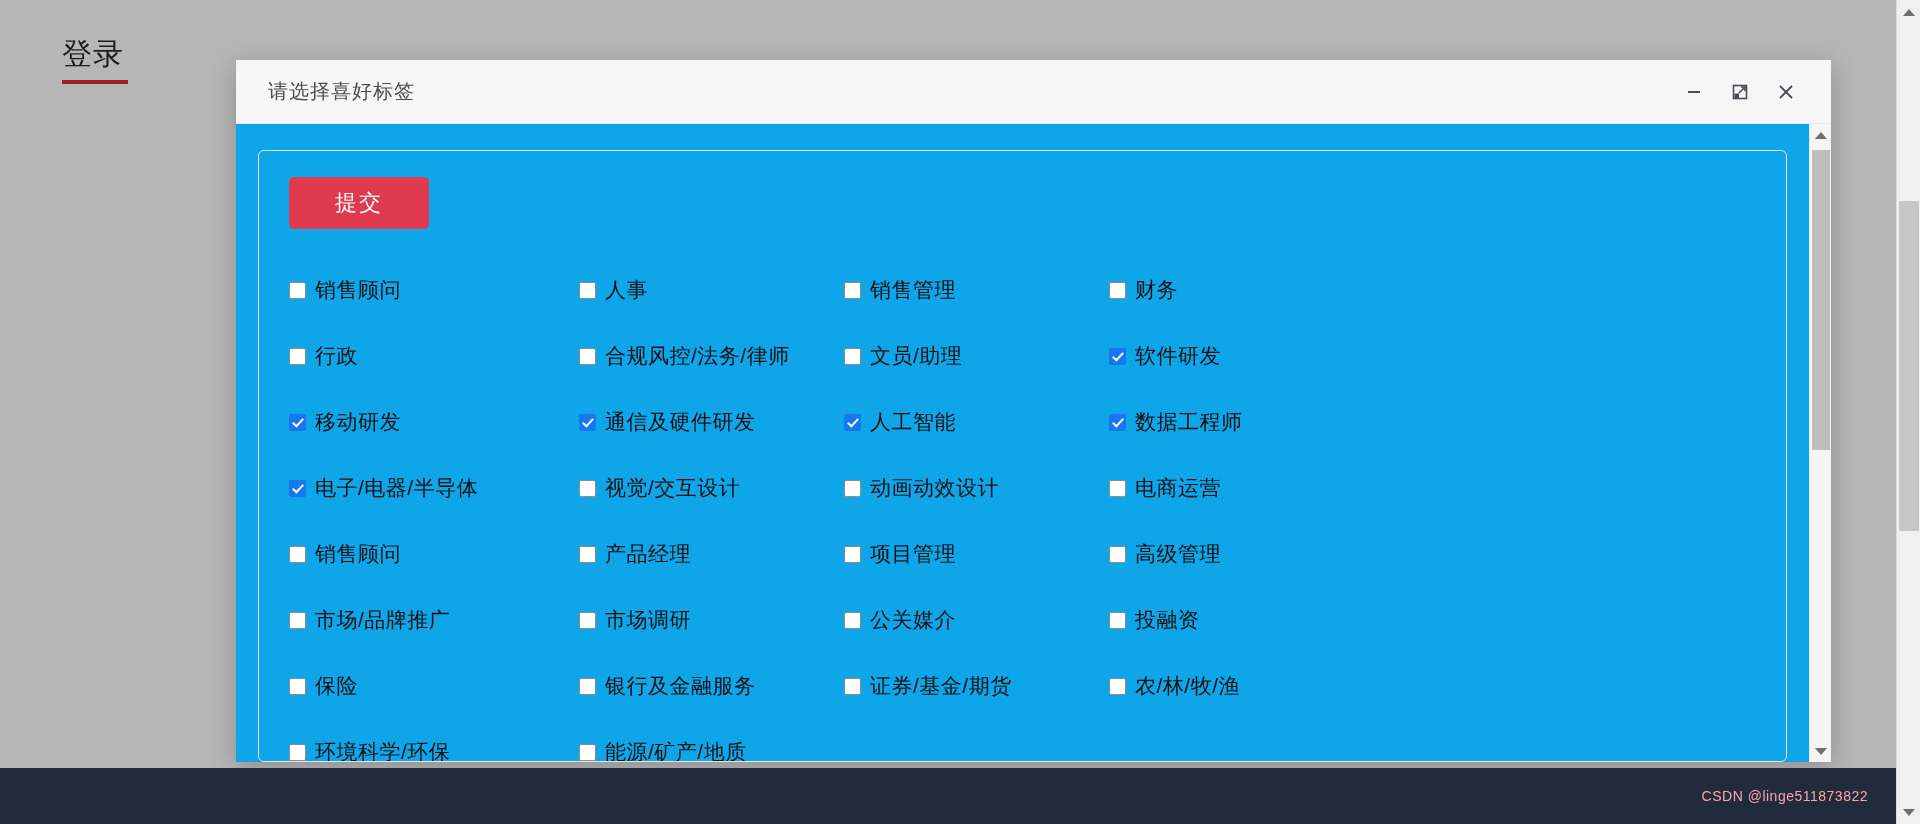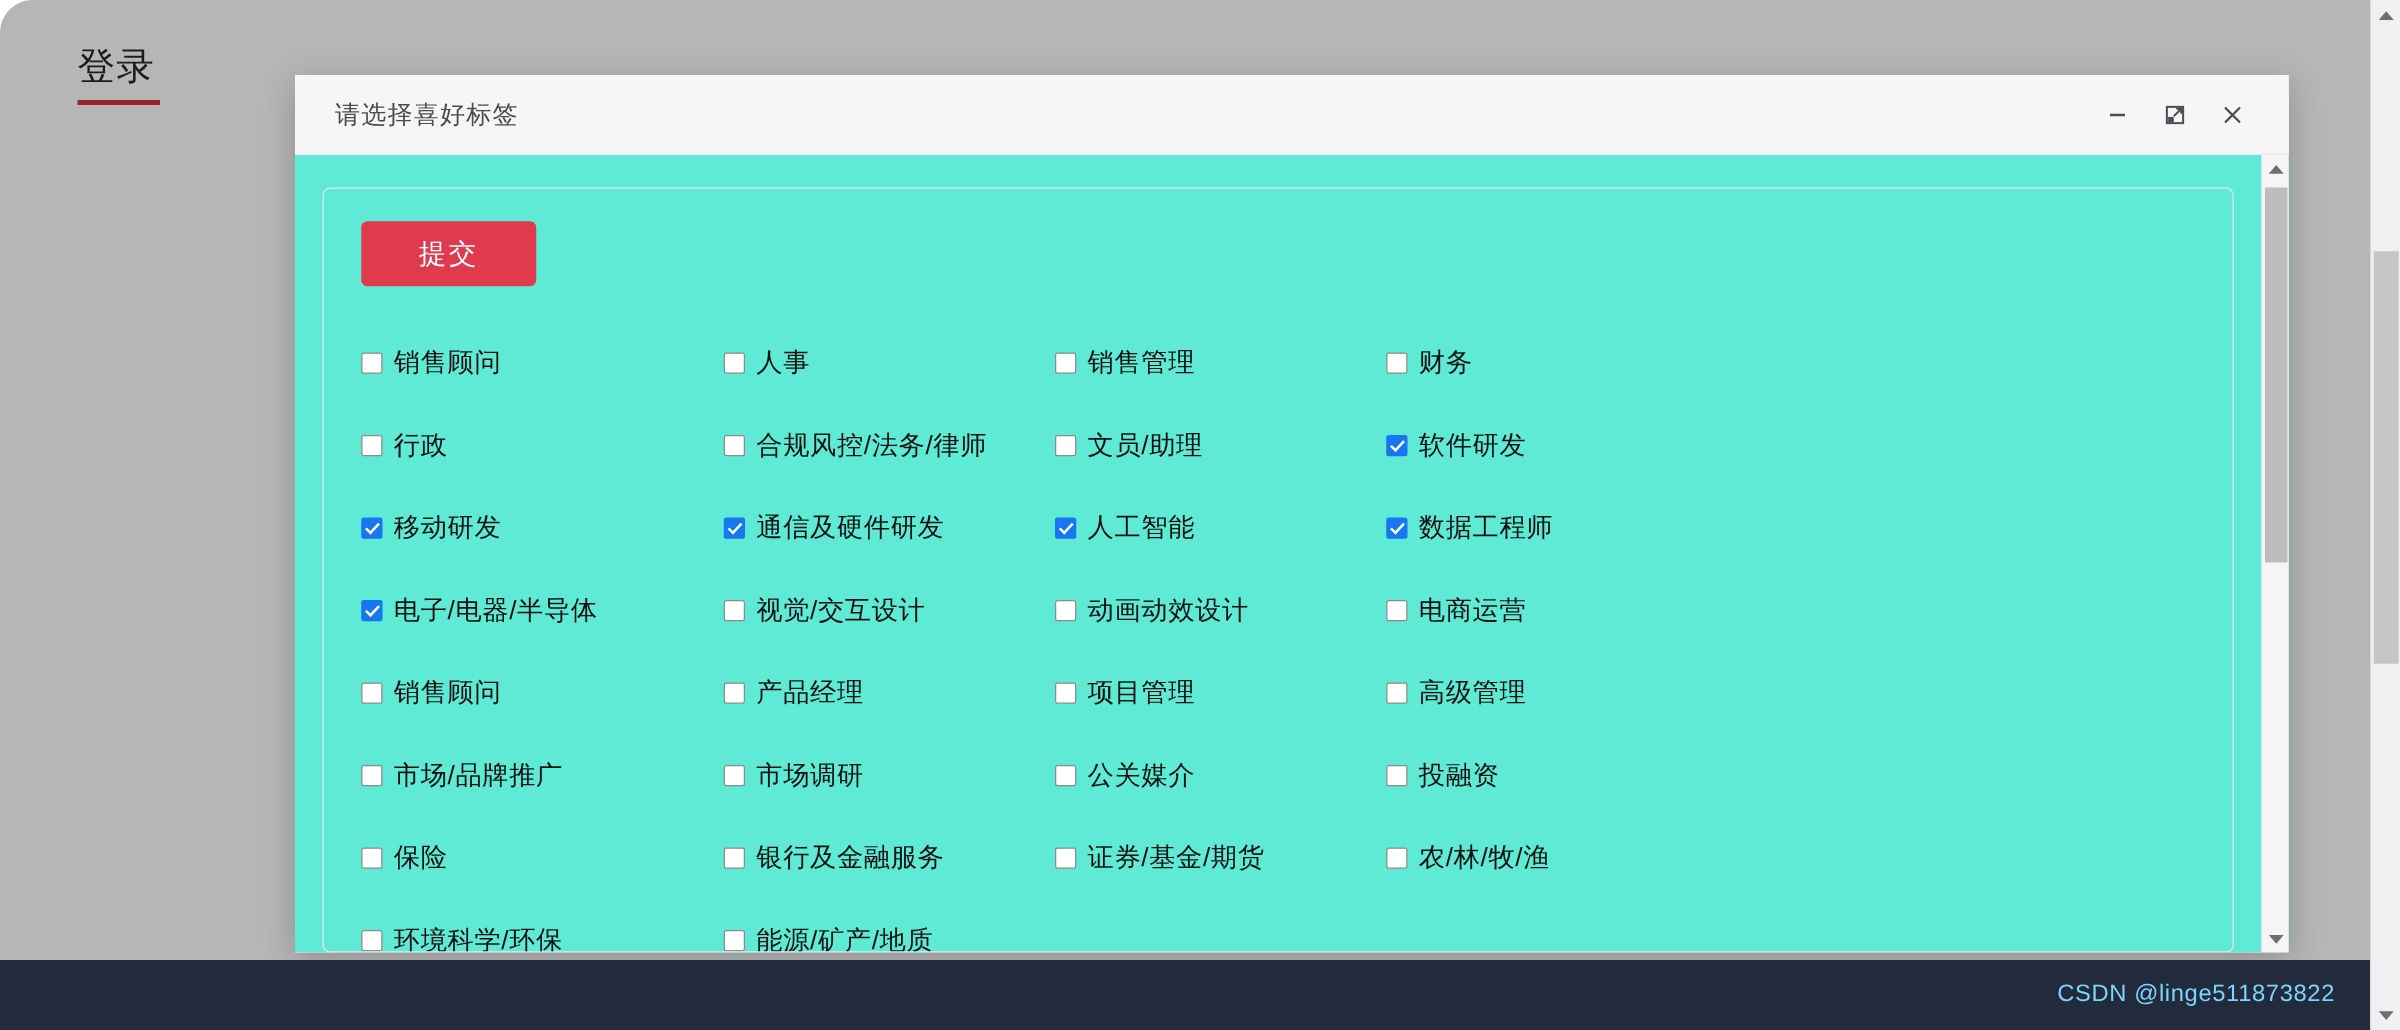--- a/index.html
+++ b/index.html
@@ -11,21 +11,20 @@
     font-family: "Liberation Sans", "DejaVu Sans", sans-serif;
     background: #ffffff;
     position: relative;
   }
 
   
   #page-root {
     position: absolute;
     inset: 0;
     background: #b6b6b6;
-    border-radius: 26px;
   }
 
   
   #login-tab {
     position: absolute;
     left: 62px;
     top: 34px;
     width: 130px;
     text-align: left;
   }
@@ -79,21 +78,21 @@
     align-items: center;
     justify-content: center;
     color: #4a4d57;
     cursor: pointer;
   }
 
   
   #dialog-body {
     flex: 1;
     position: relative;
-    background: #5eead4;
+    background: #0ea5e9;
     overflow: hidden;
     display: flex;
   }
   #dialog-content {
     flex: 1;
     padding: 26px 22px 0 22px;
     overflow: hidden;
   }
   #tag-card {
     border: 1px solid #e6e6e6;
@@ -231,22 +230,22 @@
     bottom: 0;
     width: 1896px;
     height: 56px;
     background: #222b3c;
     display: flex;
     align-items: center;
     justify-content: flex-end;
     padding-right: 28px;
   }
   #watermark-text {
-    color: #7dd3fc;
-    font-size: 19px;
+    color: #fca5a5;
+    font-size: 14px;
     letter-spacing: 0.5px;
     text-align: right;
   }
 </style>
 </head>
 <body>
 
 <div id="page-root">
 
   <div id="login-tab">

